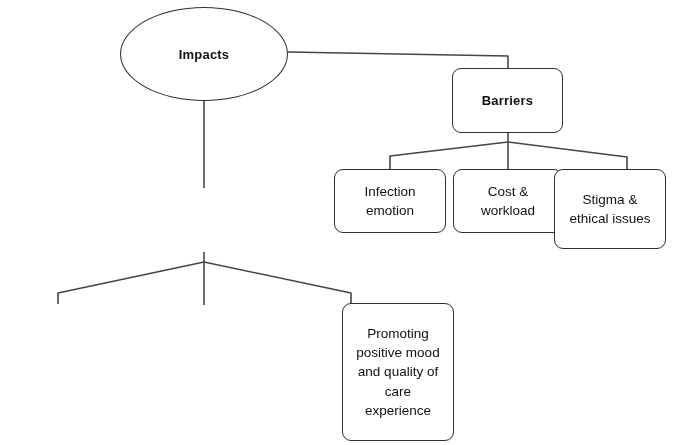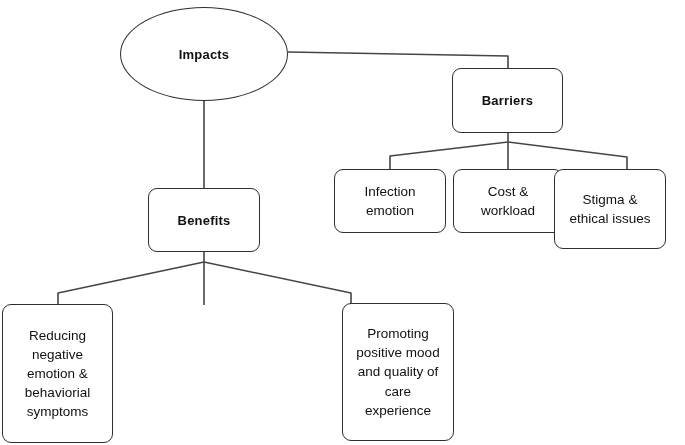--- a/index.html
+++ b/index.html
@@ -63,38 +63,32 @@
   </svg>
 
   <div class="node ellipse lvl1" style="left:120px; top:7px; width:168px; height:94px;">
     <span>Impacts</span>
   </div>
 
   <div class="node rect lvl1" style="left:452px; top:68px; width:111px; height:65px;">
     <span>Barriers</span>
   </div>
 
-  <div class="node rect lvl1" style="left:148px; top:188px; width:112px; height:64px;">
-    <span>Benefits</span>
-  </div>
 
   <div class="node rect leaf" style="left:334px; top:169px; width:112px; height:64px;">
     <span>Infection emotion</span>
   </div>
 
   <div class="node rect leaf" style="left:453px; top:169px; width:110px; height:64px;">
     <span>Cost &amp; workload</span>
   </div>
 
   <div class="node rect leaf" style="left:554px; top:169px; width:112px; height:80px;">
     <span>Stigma &amp; ethical issues</span>
   </div>
 
-  <div class="node rect leaf" style="left:2px; top:304px; width:111px; height:139px;">
-    <span>Reducing negative emotion &amp; behaviorial symptoms</span>
-  </div>
 
 
   <div class="node rect leaf" style="left:295px; top:303px; width:112px; height:138px;margin-left:47px;">
     <span>Promoting positive mood and quality of care experience</span>
   </div>
 
 </div>
 
 </body></html>

